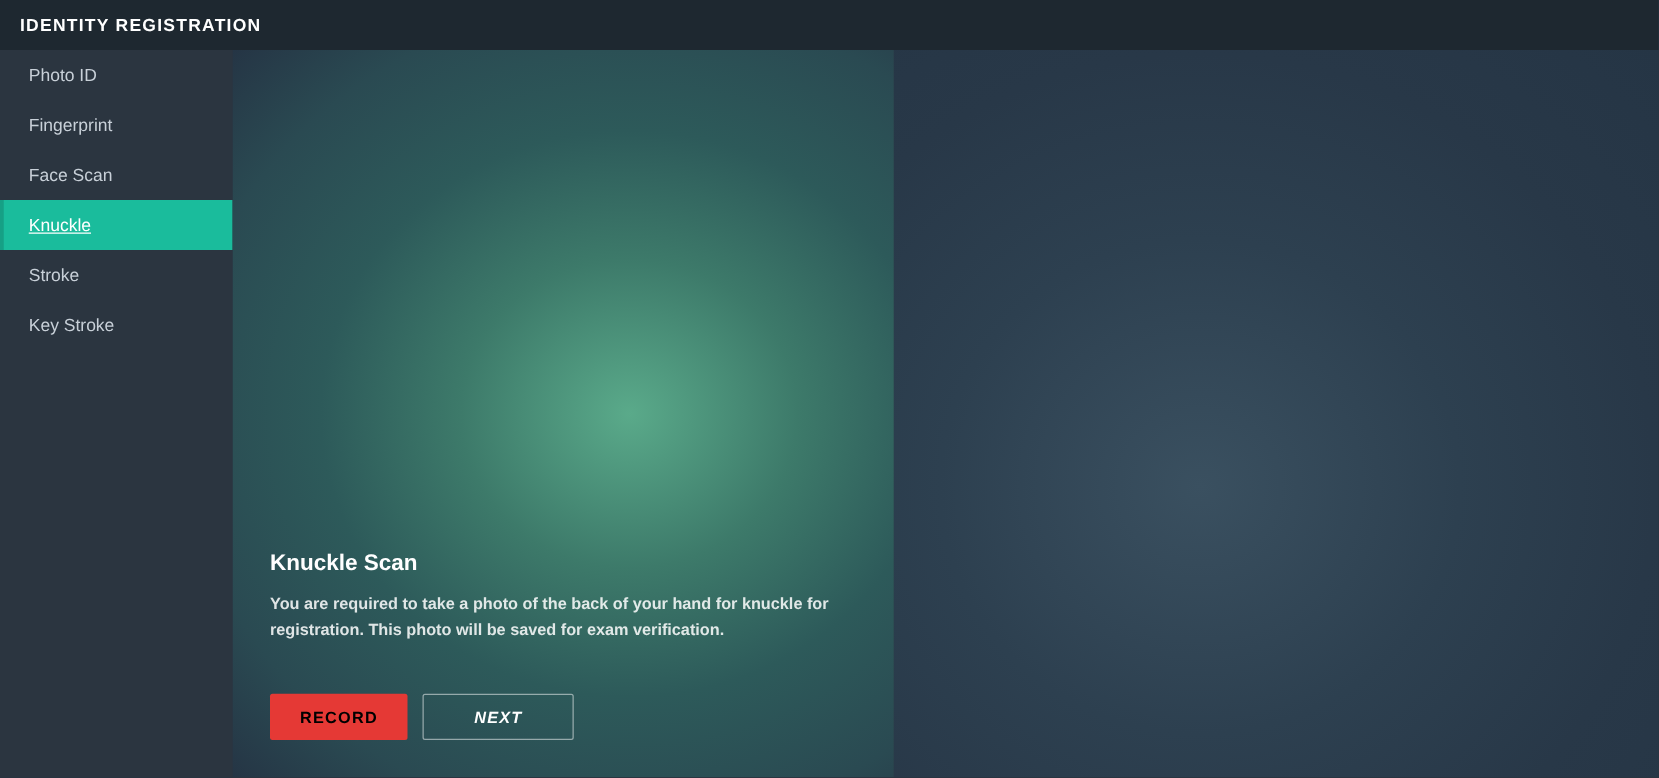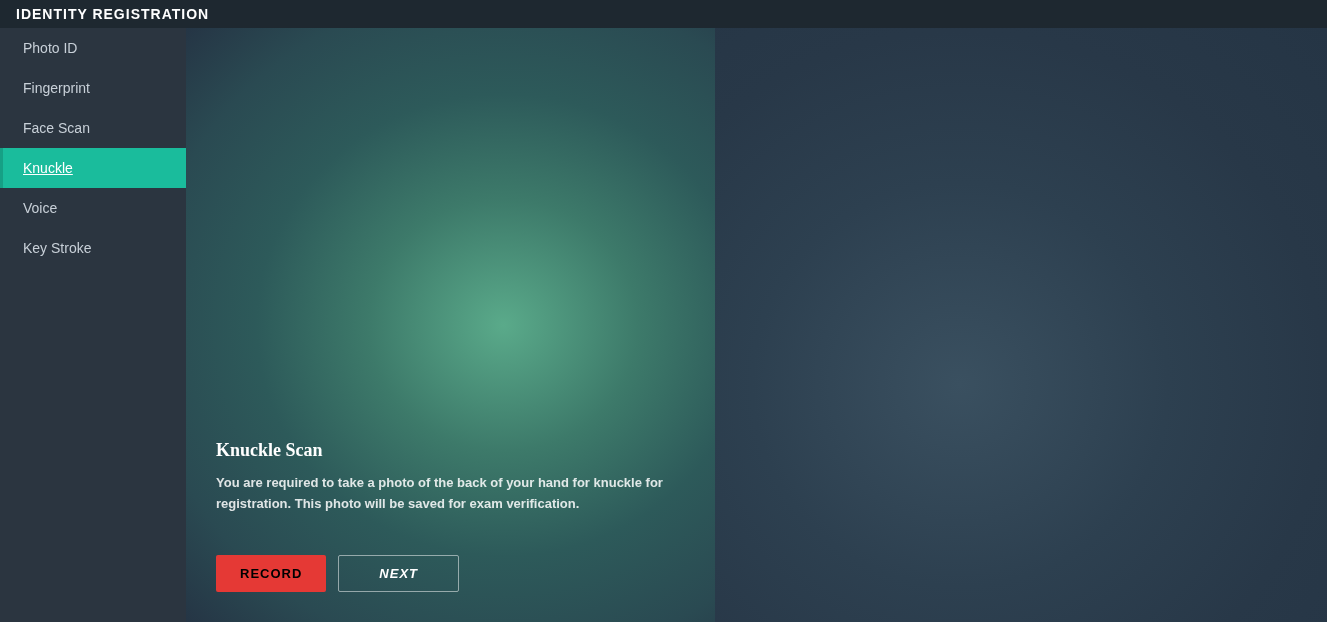--- a/index.html
+++ b/index.html
@@ -15,21 +15,21 @@
     }
 
     
     .header {
       background: #1e2830;
       color: #ffffff;
       font-size: 14px;
       font-weight: 600;
       letter-spacing: 1px;
       padding: 8px 16px;
-      height: 28px;
+      height: 40px;
       display: flex;
       align-items: center;
       flex-shrink: 0;
     }
 
     
     .main-layout {
       display: flex;
       flex: 1;
       overflow: hidden;
@@ -80,21 +80,20 @@
 
     .scan-info {
       margin-bottom: 40px;
     }
 
     .scan-title {
       color: #ffffff;
       font-size: 18px;
       font-weight: 600;
       margin-bottom: 12px;
-      font-family: Liberation Serif, serif;
     }
 
     .scan-description {
       color: rgba(255,255,255,0.85);
       font-size: 13px;
       line-height: 1.6;
       max-width: 460px;
       font-weight: bold;
     }
 
@@ -151,21 +150,21 @@
     <div class="sidebar-item">
       <span>Fingerprint</span>
     </div>
     <div class="sidebar-item">
       <span>Face Scan</span>
     </div>
     <div class="sidebar-item active">
       <span>Knuckle</span>
     </div>
     <div class="sidebar-item">
-      <span>Voice</span>
+      <span>Stroke</span>
     </div>
     <div class="sidebar-item">
       <span>Key Stroke</span>
     </div>
   </div>
 
   <div class="content-area">
 
     <div class="left-panel">
 

